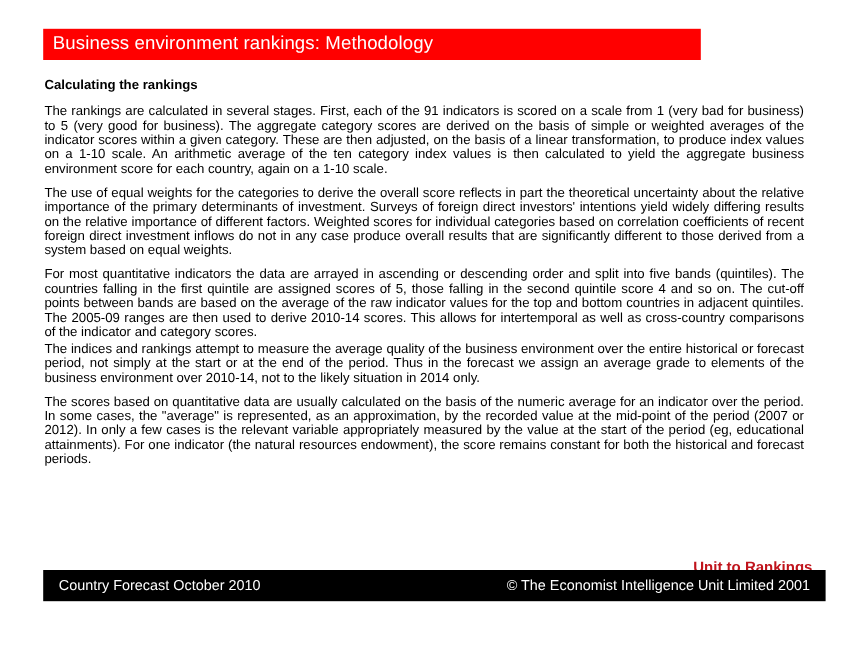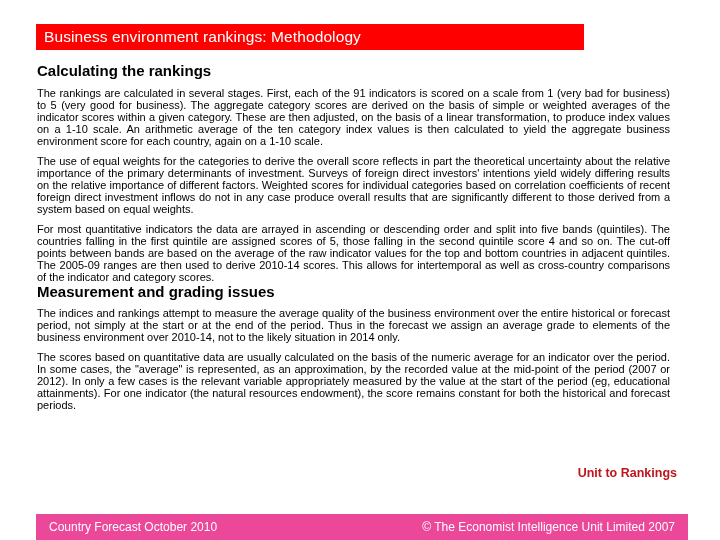--- a/index.html
+++ b/index.html
@@ -3,44 +3,43 @@
 <meta charset="utf-8">
 <style>
   html, body { margin: 0; padding: 0; background: #ffffff; }
   body { width: 720px; height: 540px; position: relative; overflow: hidden;
          font-family: "Liberation Sans", "DejaVu Sans", sans-serif; color: #000; }
   .title-bar { position: absolute; left: 36px; top: 24px; width: 548px; height: 26px;
                background: #ff0000; }
   .title-bar span { position: absolute; left: 8px; top: 4px; color: #fff; font-size: 15.5px;
                     letter-spacing: 0.1px; }
   .content { position: absolute; left: 37px; top: 64px; width: 649px; }
-  .heading { font-weight: bold; font-size: 15px; margin: 0 0 9px 0; line-height: 14px; }
+  .heading { font-weight: bold; font-size: 11px; margin: 0 0 9px 0; line-height: 14px; }
   .para { font-size: 11px; line-height: 12px; text-align: justify; margin: 0 16px 8px 0; }
   .back-link { position: absolute; right: 43px; top: 466px; color: #c0141c; font-weight: bold;
                font-size: 12.5px; text-decoration: none; cursor: pointer; }
-  .footer-bar { position: absolute; left: 36px; top: 514px; width: 652px; height: 26px;
-                background: #ec4899; color: #fff; font-size: 12px; }
+  .footer-bar { position: absolute; left: 36px; top: 475px; width: 652px; height: 26px;
+                background: #000000; color: #fff; font-size: 12px; }
   .footer-left { position: absolute; left: 13px; top: 6px; }
   .footer-right { position: absolute; right: 13px; top: 6px; }
 </style>
 </head>
 <body>
 
 <div class="title-bar">
   <span>Business environment rankings: Methodology</span>
 </div>
 
 <div class="content">
   <div class="heading">Calculating the rankings</div>
   <p class="para">The rankings are calculated in several stages. First, each of the 91 indicators is scored on a scale from 1 (very bad for business) to 5 (very good for business). The aggregate category scores are derived on the basis of simple or weighted averages of the indicator scores within a given category. These are then adjusted, on the basis of a linear transformation, to produce index values on a 1-10 scale. An arithmetic average of the ten category index values is then calculated to yield the aggregate business environment score for each country, again on a 1-10 scale.</p>
   <p class="para">The use of equal weights for the categories to derive the overall score reflects in part the theoretical uncertainty about the relative importance of the primary determinants of investment. Surveys of foreign direct investors' intentions yield widely differing results on the relative importance of different factors. Weighted scores for individual categories based on correlation coefficients of recent foreign direct investment inflows do not in any case produce overall results that are significantly different to those derived from a system based on equal weights.</p>
   <p class="para" style="margin-bottom:2px">For most quantitative indicators the data are arrayed in ascending or descending order and split into five bands (quintiles). The countries falling in the first quintile are assigned scores of 5, those falling in the second quintile score 4 and so on. The cut-off points between bands are based on the average of the raw indicator values for the top and bottom countries in adjacent quintiles. The 2005-09 ranges are then used to derive 2010-14 scores. This allows for intertemporal as well as cross-country comparisons of the indicator and category scores.</p>
-  <div class="heading" style="margin-bottom:8px">Measurement and grading issues</div>
   <p class="para">The indices and rankings attempt to measure the average quality of the business environment over the entire historical or forecast period, not simply at the start or at the end of the period. Thus in the forecast we assign an average grade to elements of the business environment over 2010-14, not to the likely situation in 2014 only.</p>
   <p class="para">The scores based on quantitative data are usually calculated on the basis of the numeric average for an indicator over the period. In some cases, the "average" is represented, as an approximation, by the recorded value at the mid-point of the period (2007 or 2012). In only a few cases is the relevant variable appropriately measured by the value at the start of the period (eg, educational attainments). For one indicator (the natural resources endowment), the score remains constant for both the historical and forecast periods.</p>
 </div>
 
 <a class="back-link">Unit to Rankings</a>
 
 <div class="footer-bar">
   <span class="footer-left">Country Forecast October 2010</span>
-  <span class="footer-right">© The Economist Intelligence Unit Limited 2007</span>
+  <span class="footer-right">© The Economist Intelligence Unit Limited 2001</span>
 </div>
 
 </body></html>

